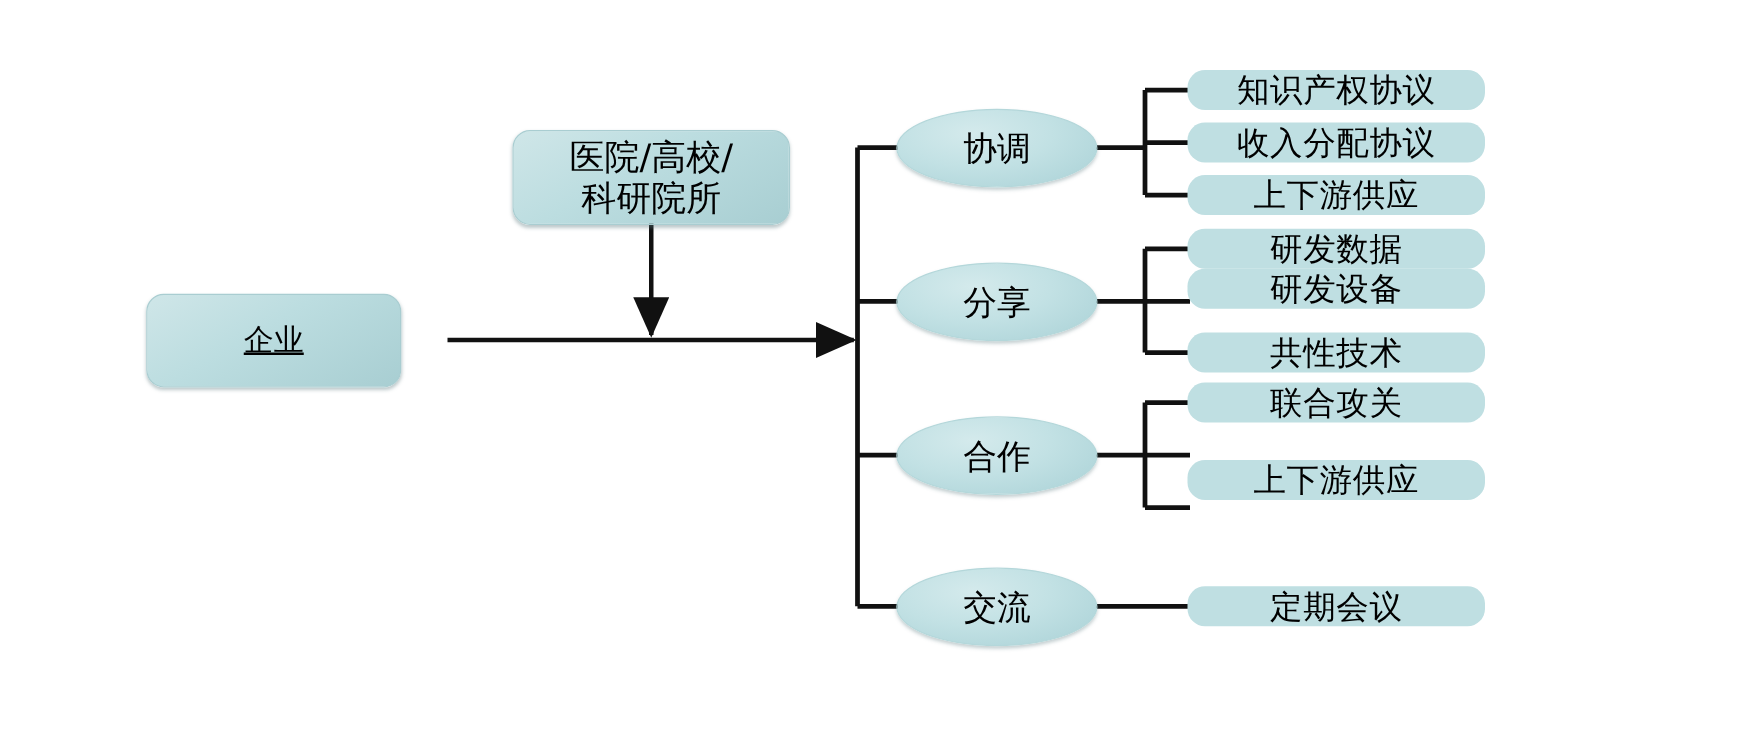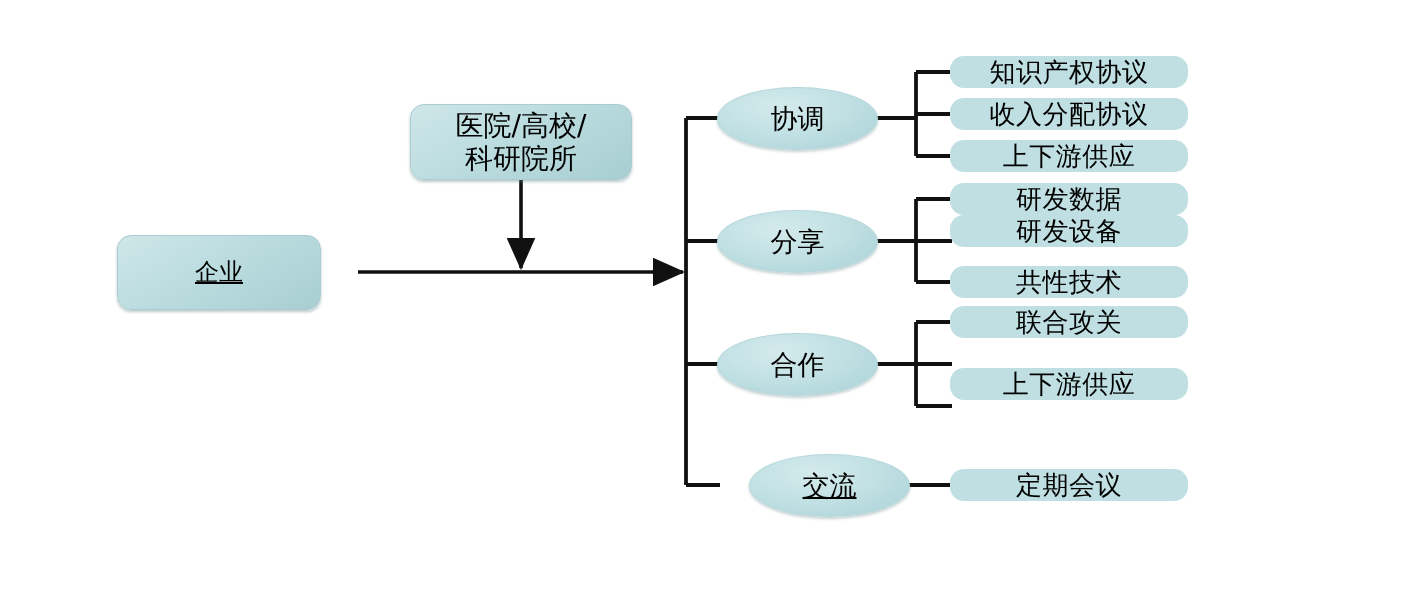--- a/index.html
+++ b/index.html
@@ -67,21 +67,21 @@
     box-shadow: 0 2px 3px rgba(90,120,125,0.35);
     display: flex;
     align-items: center;
     justify-content: center;
     font-size: 27px;
     color: #000000;
   }
   #ellipse-0 { left: 717px; top: 87px;  }
   #ellipse-1 { left: 717px; top: 210px; }
   #ellipse-2 { left: 717px; top: 333px; }
-  #ellipse-3 { left: 749px; top: 454px; text-decoration: underline; }
+  #ellipse-3 { left: 717px; top: 454px; }
 
   
   .leaf {
     position: absolute;
     box-sizing: border-box;
     left: 950px;
     width: 238px;
     height: 32px;
     border-radius: 14px;
     background: #bfdfe2;

